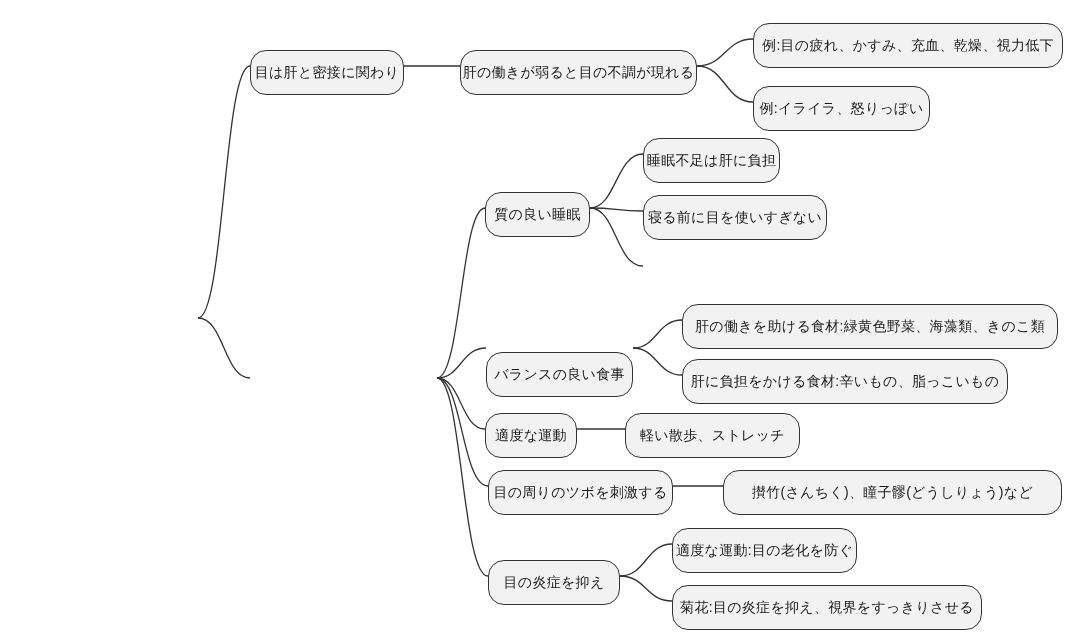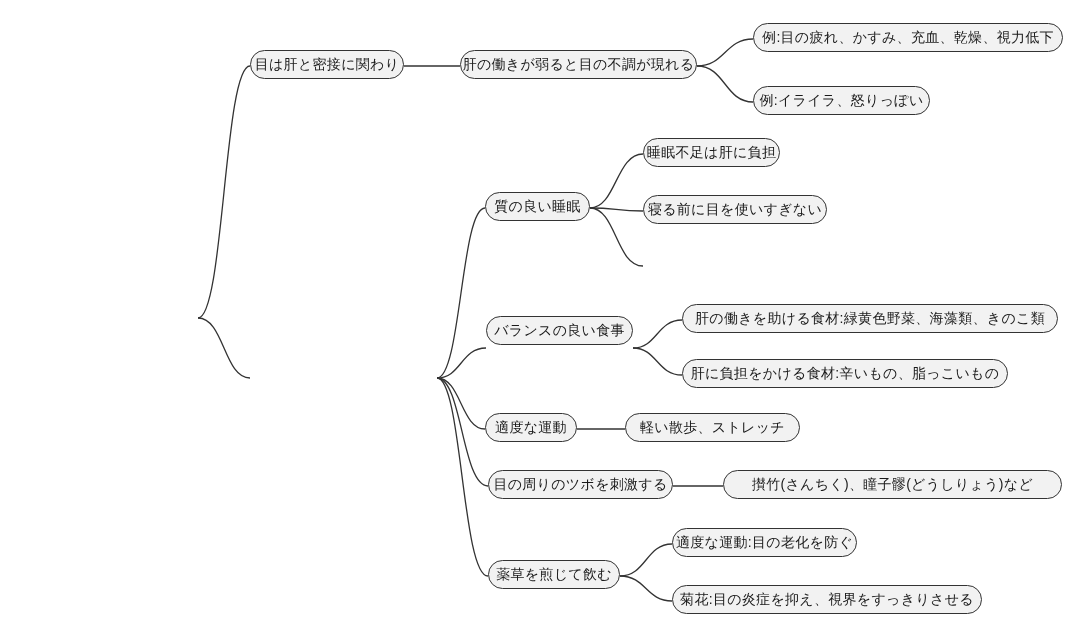--- a/index.html
+++ b/index.html
@@ -23,21 +23,21 @@
     height: 640px;
   }
   .edges path {
     fill: none;
     stroke: #333333;
     stroke-width: 1.3;
   }
   .node {
     position: absolute;
     box-sizing: border-box;
-    height: 29px;
+    height: 45px;
     display: flex;
     align-items: center;
     justify-content: center;
     padding: 12px 10px;
     background: #f2f2f2;
     border: 1.5px solid #333333;
     border-radius: 16px;
     font-size: 14px;
     letter-spacing: 0.3px;
     color: #1a1a1a;
@@ -82,33 +82,33 @@
   <div class="node" style="left:753px;top:86px;width:177px">例:イライラ、怒りっぽい</div>
 
 
   <div class="node" style="left:485px;top:192px;width:105px">質の良い睡眠</div>
 
   <div class="node" style="left:643px;top:138px;width:137px">睡眠不足は肝に負担</div>
 
   <div class="node" style="left:643px;top:195px;width:184px">寝る前に目を使いすぎない</div>
 
 
-  <div class="node" style="left:486px;top:316px;width:147px">バランスの良い食事</div>
+  <div class="node" style="left:486px;top:352px;width:147px">バランスの良い食事</div>
 
   <div class="node" style="left:682px;top:304px;width:376px">肝の働きを助ける食材:緑黄色野菜、海藻類、きのこ類</div>
 
   <div class="node" style="left:485px;top:413px;width:92px">適度な運動</div>
 
   <div class="node" style="left:682px;top:359px;width:326px">肝に負担をかける食材:辛いもの、脂っこいもの</div>
 
   <div class="node" style="left:625px;top:413px;width:175px">軽い散歩、ストレッチ</div>
 
   <div class="node" style="left:488px;top:470px;width:185px">目の周りのツボを刺激する</div>
 
   <div class="node" style="left:723px;top:470px;width:339px">攅竹(さんちく)、瞳子髎(どうしりょう)など</div>
 
-  <div class="node" style="left:488px;top:560px;width:132px">薬草を煎じて飲む</div>
+  <div class="node" style="left:488px;top:560px;width:132px">目の炎症を抑え</div>
 
   <div class="node" style="left:672px;top:528px;width:185px">適度な運動:目の老化を防ぐ</div>
 
   <div class="node" style="left:672px;top:585px;width:310px">菊花:目の炎症を抑え、視界をすっきりさせる</div>
 
 </div>
 
 </body></html>

